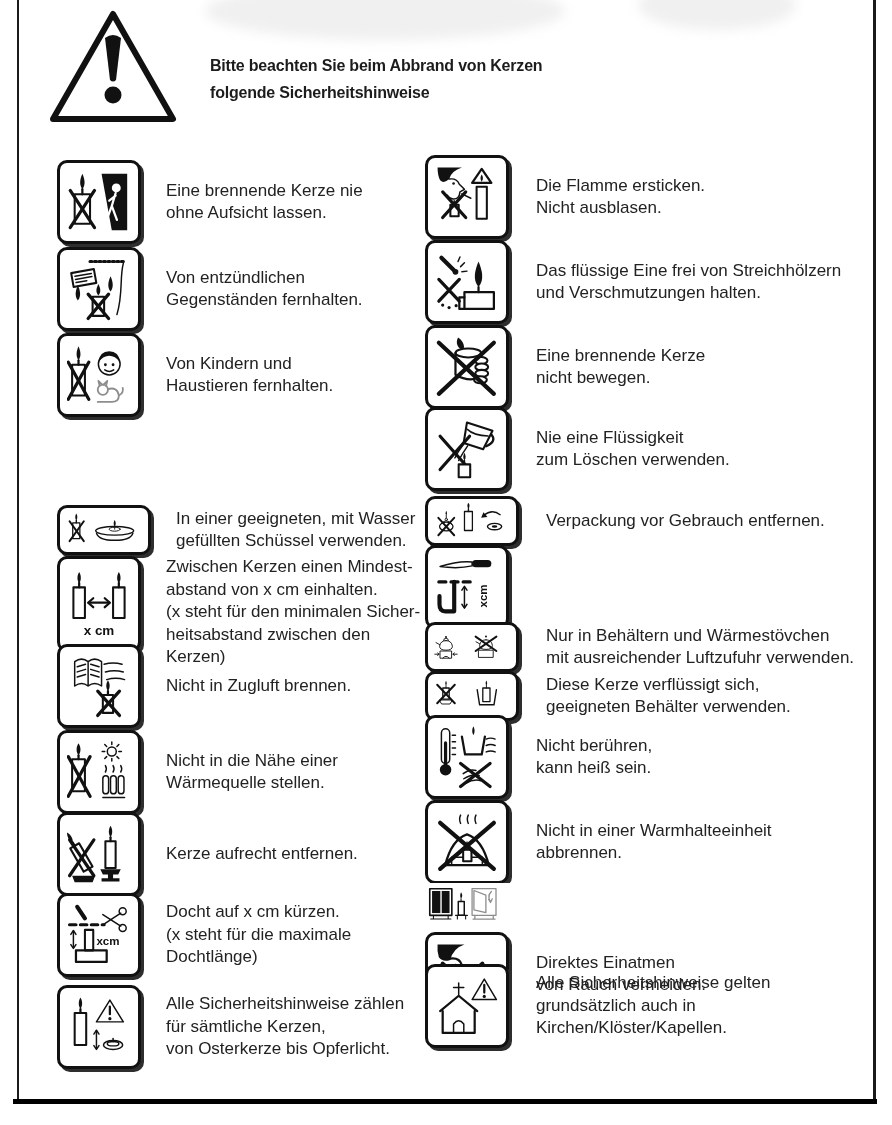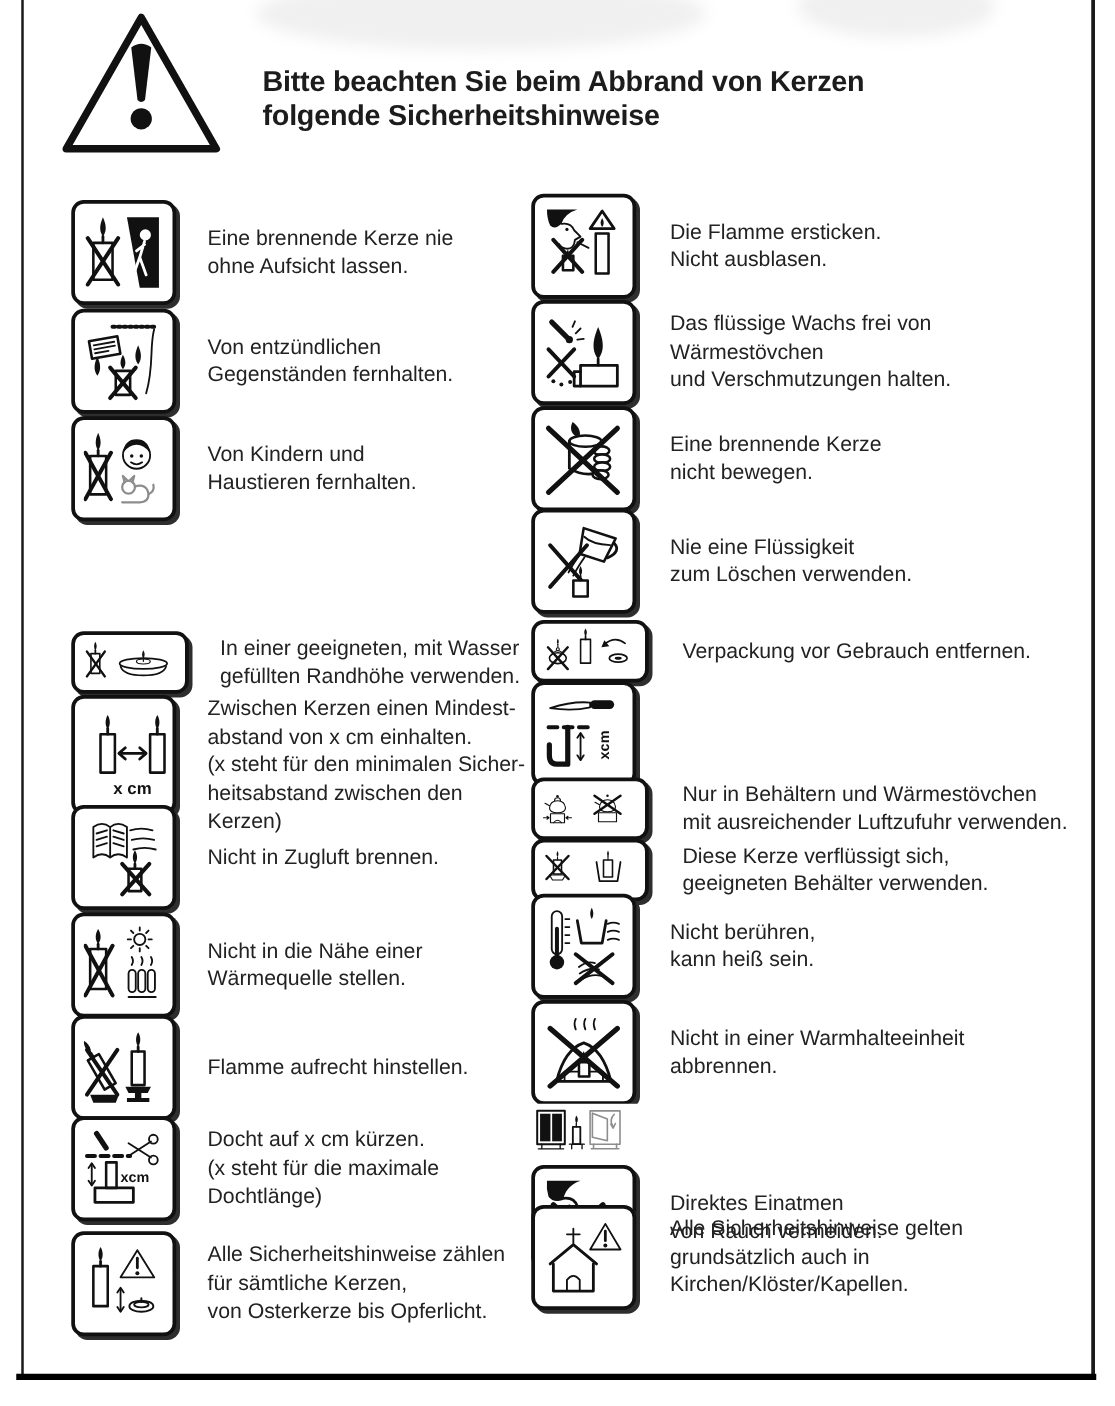--- a/index.html
+++ b/index.html
@@ -5,29 +5,29 @@
   html,body{margin:0;padding:0;background:#e8e8e8;}
   #page{position:relative;width:892px;height:1125px;background:#fff;overflow:hidden;
         font-family:"Liberation Sans",sans-serif;color:#222;}
   .vline{position:absolute;top:0;width:2px;height:1104px;background:#1a1a1a;}
   #border-left{left:17px;} #border-right{left:873px;width:3px;}
   #border-bottom{position:absolute;left:13px;top:1099px;width:864px;height:5px;background:#000;}
   .smudge{position:absolute;background:#f0f0f0;border-radius:50%;filter:blur(6px);}
   #smudge1{left:205px;top:-18px;width:360px;height:58px;}
   #smudge2{left:638px;top:-20px;width:158px;height:50px;}
   #hdr-tri{position:absolute;left:46px;top:6px;}
-  #title{position:absolute;left:210px;top:52px;font-size:23px;font-weight:bold;
+  #title{position:absolute;left:210px;top:52px;font-size:16px;font-weight:bold;
          line-height:27px;color:#1c1c1c;letter-spacing:-0.2px;}
   .item{position:absolute;display:flex;align-items:center;}
   .item.top-align{align-items:flex-start;}
   .colL{left:57px;width:370px;gap:25px;}
   .colR{left:425px;width:440px;gap:27px;}
   .ibox{flex:0 0 auto;border:3.5px solid #111;border-radius:10px;background:#fff;
         box-shadow:3px 3px 0 #2e2e2e;display:flex;align-items:center;justify-content:center;}
-  .sq{width:78px;height:78px;} .tall{width:78px;height:90px;justify-content:flex-end;} .wide{width:88px;height:44px;}
+  .sq{width:78px;height:78px;} .tall{width:78px;height:90px;} .wide{width:88px;height:44px;}
   .noframe{border:none;box-shadow:none;border-radius:0;width:96px;height:50px;}
   .txt{font-size:17px;line-height:22.5px;white-space:pre-line;color:#222;}
   .pic{display:block;}
   .pic .s{stroke:#111;fill:none;stroke-width:3.5;stroke-linecap:round;stroke-linejoin:round;}
   .pic .s2{stroke:#111;fill:none;stroke-width:2.3;stroke-linecap:round;stroke-linejoin:round;}
   .pic .x{stroke:#111;fill:none;stroke-width:5;stroke-linecap:round;}
   .pic .x6{stroke:#111;fill:none;stroke-width:6.5;stroke-linecap:round;}
   .pic .f{fill:#111;stroke:none;}
   .pic .wf{fill:#fff;stroke:none;}
   .pic .ws{stroke:#fff;fill:none;stroke-width:3.5;stroke-linecap:round;stroke-linejoin:round;}
@@ -128,21 +128,21 @@
       <line class="x" x1="8" y1="26" x2="44" y2="76"></line>
           <line class="x" x1="44" y1="26" x2="8" y2="76"></line>
       <ellipse class="s" cx="122" cy="50" rx="48" ry="11"></ellipse>
       <path class="s" d="M76 56 Q82 74 122 74 Q162 74 168 56"></path>
       <ellipse class="s2" cx="122" cy="46" rx="14" ry="5"></ellipse>
       <line class="s2" x1="122" y1="40" x2="122" y2="46"></line>
       <path class="f" d="M122 40 C118 34 119 28 122 23 C125 28 126 34 122 40 Z"></path>
     </svg>
       </div>
     <div class="txt">In einer geeigneten, mit Wasser
-gefüllten Randhöhe verwenden.</div>
+gefüllten Schüssel verwenden.</div>
   </div>
 
   <div class="item colL top-align" style="top:556px">
     <div class="ibox tall">
         <svg class="pic" width="64" height="76" viewBox="0 0 100 112">
       <rect class="wsf" x="10" y="30" width="18" height="48"></rect>
           <line class="s" x1="19" y1="23" x2="19" y2="30"></line>
       <path class="f" d="M19 24 C15 18 16 11 19 6 C22 11 23 18 19 24 Z"></path>
       <rect class="wsf" x="72" y="30" width="18" height="48"></rect>
           <line class="s" x1="81" y1="23" x2="81" y2="30"></line>
@@ -205,21 +205,21 @@
       </g>
       <line class="x" x1="4" y1="28" x2="42" y2="84"></line>
           <line class="x" x1="42" y1="28" x2="4" y2="84"></line>
       <path class="f" d="M8 84 H44 L40 94 H12 Z"></path>
       <rect class="wsf" x="60" y="30" width="16" height="42"></rect>
       <line class="s" x1="68" y1="24" x2="68" y2="30"></line>
       <path class="f" d="M68 24 C64 18 65 11 68 6 C71 11 72 18 68 24 Z"></path>
       <path class="f" d="M52 74 H84 L80 82 H56 Z M64 82 H72 V88 H64 Z M54 88 H82 V93 H54 Z"></path>
     </svg>
       </div>
-    <div class="txt">Flamme aufrecht hinstellen.</div>
+    <div class="txt">Kerze aufrecht entfernen.</div>
   </div>
 
   <div class="item colL" style="top:893px">
     <div class="ibox sq">
         <svg class="pic" width="64" height="64" viewBox="0 0 100 100">
       <line class="x6" x1="16" y1="6" x2="28" y2="24"></line>
       <line class="x" x1="4" y1="34" x2="58" y2="34" stroke-dasharray="10 7" stroke-linecap="butt"></line>
       <path class="s2" d="M84 16 L56 34 M84 36 L56 18"></path>
       <circle class="s2" cx="87" cy="13" r="5.5"></circle>
           <circle class="s2" cx="87" cy="39" r="5.5"></circle>
@@ -286,21 +286,21 @@
           <line class="x" x1="38" y1="46" x2="6" y2="80"></line>
       <circle class="f" cx="12" cy="86" r="2.5"></circle>
           <circle class="f" cx="22" cy="90" r="2.5"></circle>
           <circle class="f" cx="33" cy="87" r="2.5"></circle>
       <path class="f" d="M68 58 C58 46 63 30 68 18 C73 30 78 46 68 58 Z"></path>
       <line class="s" x1="68" y1="58" x2="68" y2="66"></line>
       <rect class="s" x="46" y="66" width="46" height="26"></rect>
       <path class="s" d="M46 74 H38 V92 H46"></path>
     </svg>
       </div>
-    <div class="txt">Das flüssige Wachs frei von Wärmestövchen
+    <div class="txt">Das flüssige Eine frei von Streichhölzern
 und Verschmutzungen halten.</div>
   </div>
 
   <div class="item colR" style="top:325px">
     <div class="ibox sq">
         <svg class="pic" width="64" height="64" viewBox="0 0 100 100">
       <path class="f" d="M44 24 C34 20 32 12 36 4 C42 8 48 16 44 24 Z"></path>
       <ellipse class="wsf" cx="52" cy="28" rx="20" ry="7"></ellipse>
       <path class="s" d="M32 28 V62 Q52 74 72 66 V28"></path>
       <ellipse class="wsf" cx="72" cy="40" rx="10" ry="5.5"></ellipse>

